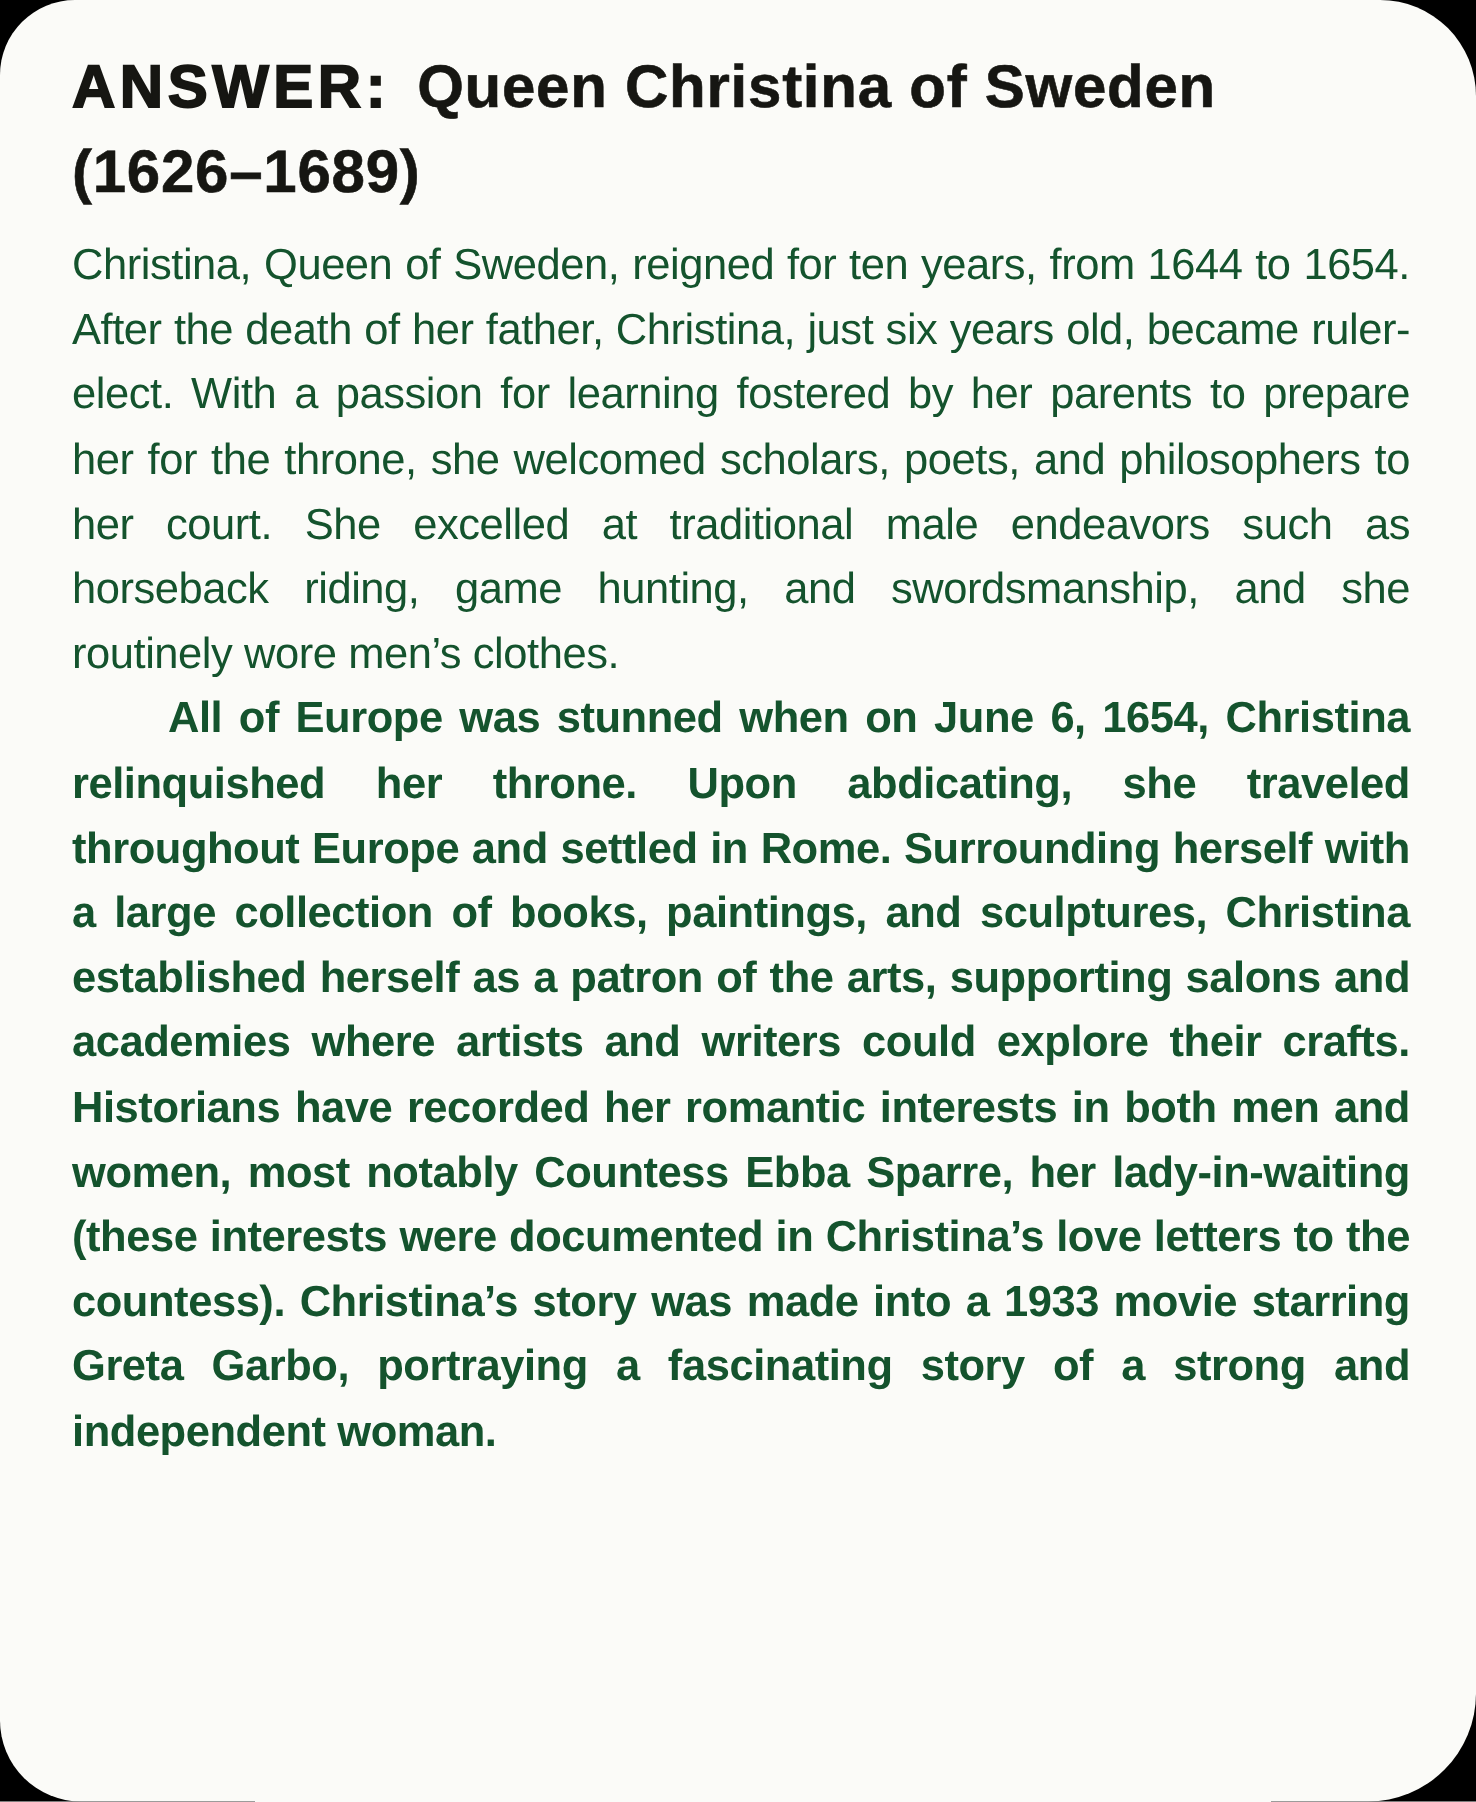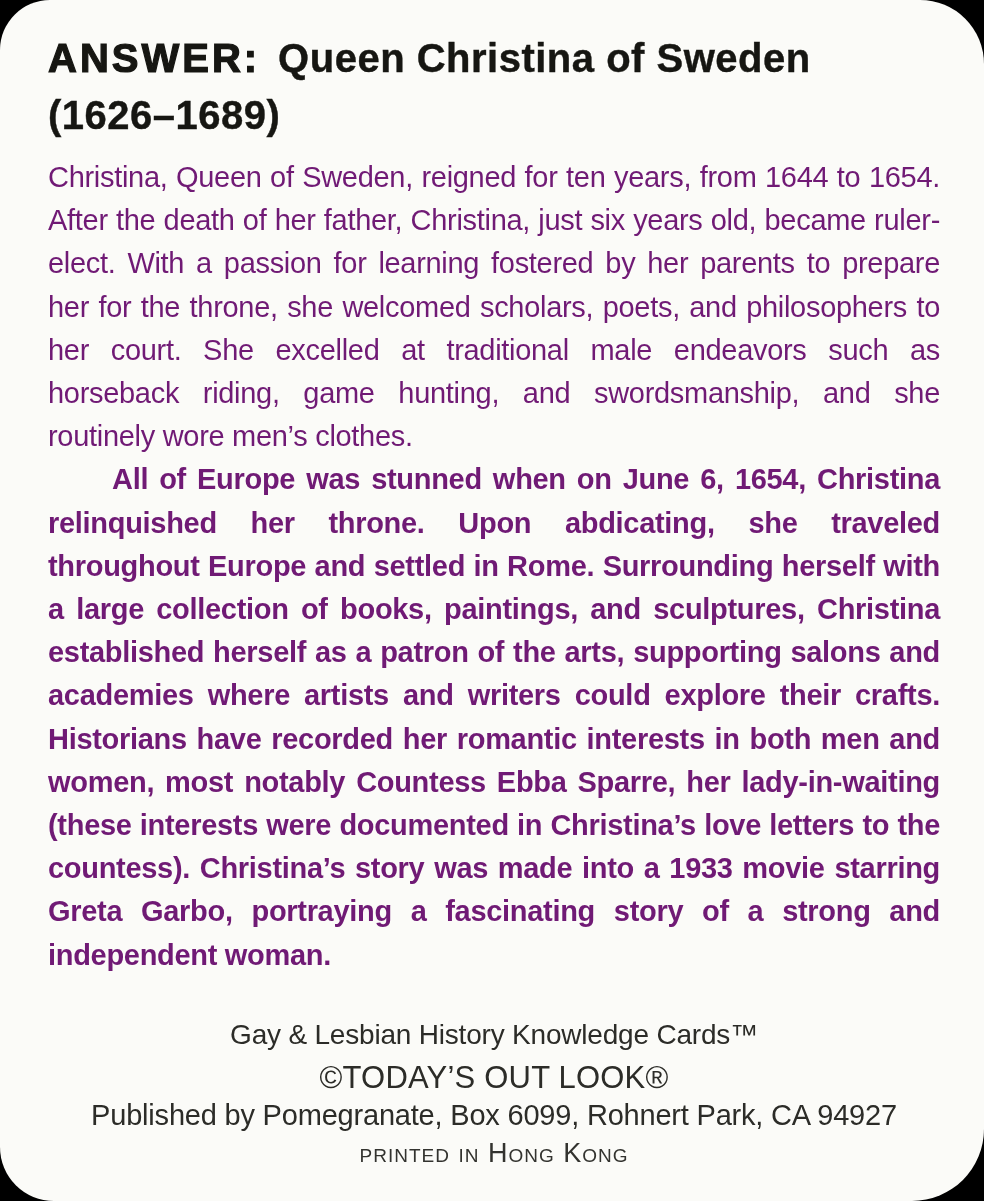--- a/index.html
+++ b/index.html
@@ -41,21 +41,21 @@
   }
   .body-text {
     margin-top: 12px;
   }
   .para {
     margin: 0;
     font-size: 29px;
     line-height: 43.2px;
     letter-spacing: -0.3px;
     text-align: justify;
-    color: #701a75;
+    color: #14532d;
   }
   .para.indented {
     text-indent: 64px;
     font-weight: bold;
   }
   .footer {
     margin-top: 42px;
     text-align: center;
     color: #2c2c28;
   }
@@ -86,20 +86,14 @@
 
 <div class="card">
 
   <h1 class="title"><span class="answer-label">ANSWER:</span><span class="title-text">Queen Christina of Sweden (1626–1689)</span></h1>
 
   <div class="body-text">
     <p class="para">Christina, Queen of Sweden, reigned for ten years, from 1644 to 1654. After the death of her father, Christina, just six years old, became ruler-elect. With a passion for learning fostered by her parents to prepare her for the throne, she welcomed scholars, poets, and philosophers to her court. She excelled at traditional male endeavors such as horseback riding, game hunting, and swordsmanship, and she routinely wore men’s clothes.</p>
     <p class="para indented">All of Europe was stunned when on June 6, 1654, Christina relinquished her throne. Upon abdicating, she traveled throughout Europe and settled in Rome. Surrounding herself with a large collection of books, paintings, and sculptures, Christina established herself as a patron of the arts, supporting salons and academies where artists and writers could explore their crafts. Historians have recorded her romantic interests in both men and women, most notably Countess Ebba Sparre, her lady-in-waiting (these interests were documented in Christina’s love letters to the countess). Christina’s story was made into a 1933 movie starring Greta Garbo, portraying a fascinating story of a strong and independent woman.</p>
   </div>
 
-  <div class="footer">
-    <div class="footer-series">Gay &amp; Lesbian History Knowledge Cards™</div>
-    <div class="footer-copyright">©TODAY’S OUT LOOK®</div>
-    <div class="footer-publisher">Published by Pomegranate, Box 6099, Rohnert Park, CA 94927</div>
-    <div class="footer-printed">printed in Hong Kong</div>
-  </div>
 
 </div>
 
 </body></html>

